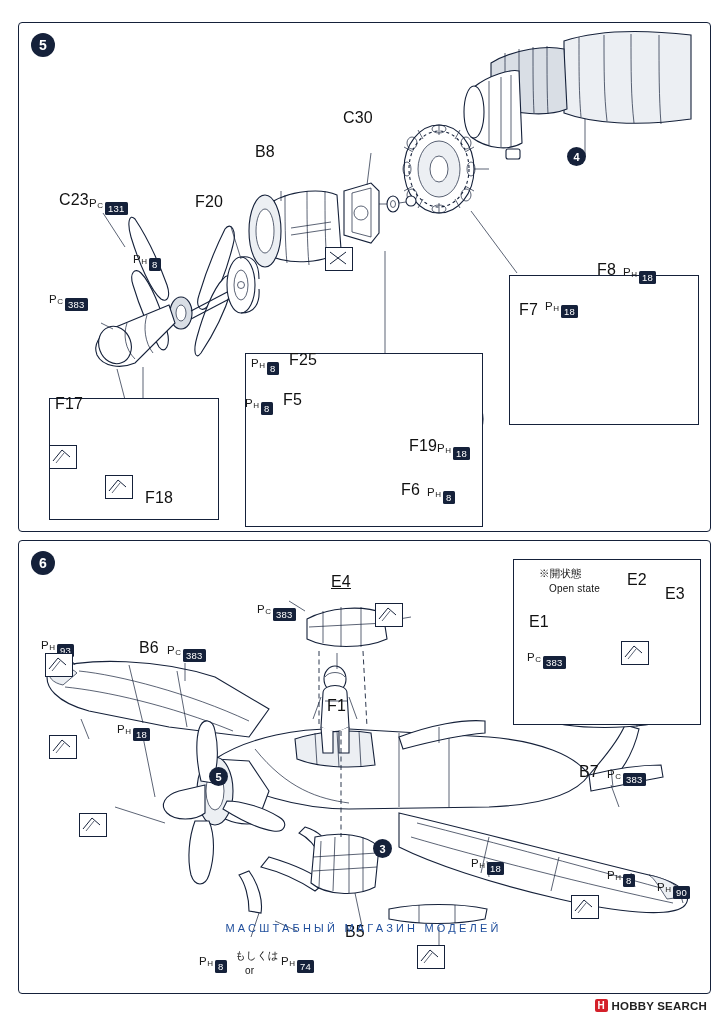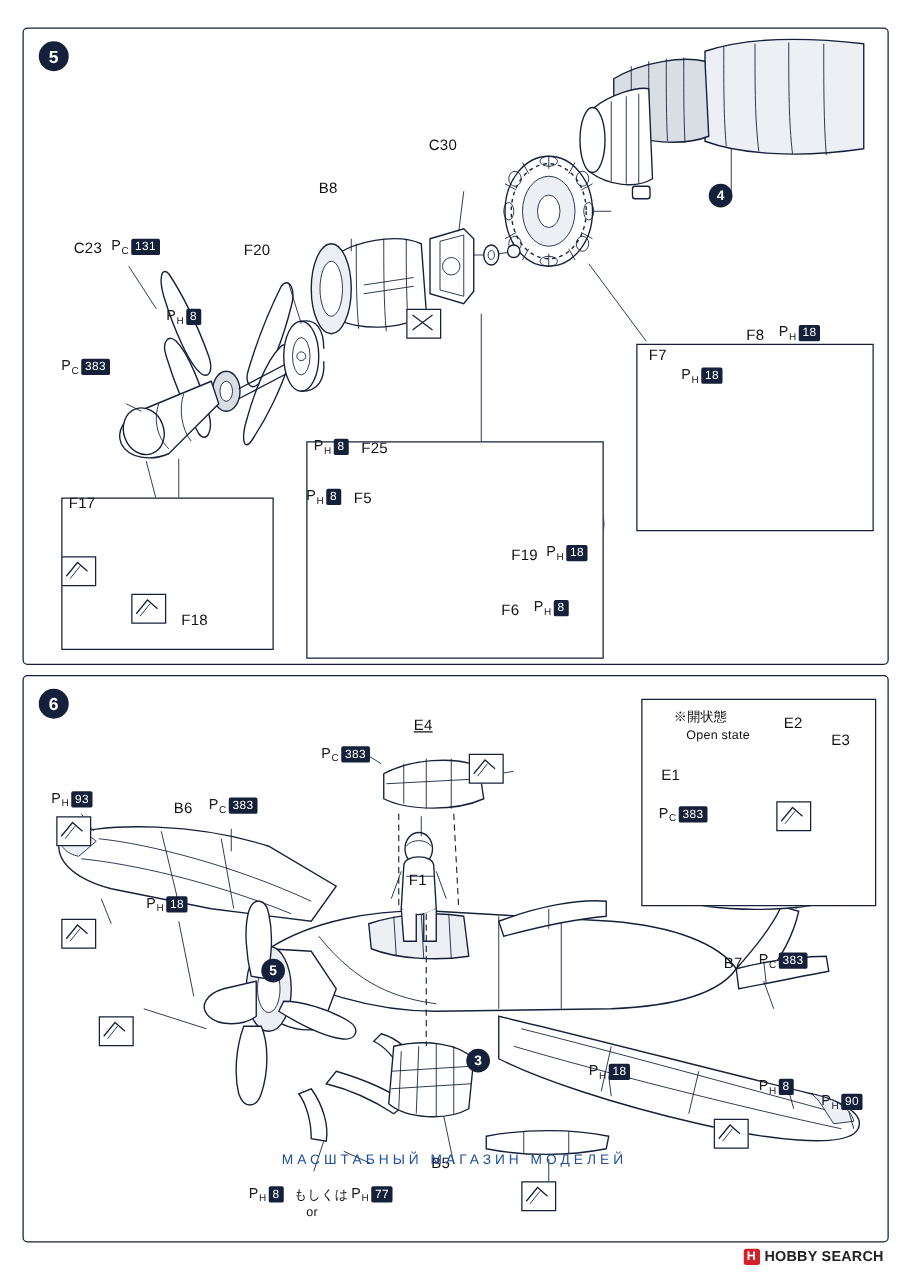--- a/index.html
+++ b/index.html
@@ -61,21 +61,21 @@
   
   .subbox {
     position: absolute;
     border: 1.4px solid #15213a;
     background: #fff;
   }
 
   
   .lbl {
     position: absolute;
-    font-size: 12px;
+    font-size: 16px;
     color: #111;
     white-space: nowrap;
     letter-spacing: 0.2px;
   }
   .lbl.small { font-size: 10px; }
   .lbl.jp { font-size: 10.5px; }
 
   
   .paint {
     position: absolute;
@@ -87,20 +87,21 @@
   .paint .p { font-size: 11.5px; }
   .paint .sub { font-size: 8px; position: relative; top: 3px; margin-left: 0.5px; }
   .paint .num {
     margin-left: 2px;
     background: #15213a;
     color: #fff;
     font-size: 9.5px;
     padding: 0.5px 3px 1px 3px;
     border-radius: 1.5px;
     letter-spacing: 0.3px;
+    margin-top: 11px;
   }
 
   
   .icon-box {
     position: absolute;
     width: 26px; height: 22px;
     border: 1.2px solid #15213a;
     background: #fff;
   }
   .icon-box svg { display: block; }
@@ -402,21 +403,21 @@
         <span class="sub">H</span>
         <span class="num">18</span>
     </div>
     <div class="lbl" style="left:382px; top:458px;">F6</div>
     <div class="paint" style="left:408px; top:457px;">
       <span class="p">P</span>
         <span class="sub">H</span>
         <span class="num">8</span>
     </div>
 
-    <div class="lbl" style="left:500px; top:254px;">F7</div>
+    <div class="lbl" style="left:500px; top:278px;">F7</div>
     <div class="paint" style="left:526px; top:271px;">
       <span class="p">P</span>
         <span class="sub">H</span>
         <span class="num">18</span>
     </div>
     <div class="lbl" style="left:578px; top:238px;">F8</div>
     <div class="paint" style="left:604px; top:237px;">
       <span class="p">P</span>
         <span class="sub">H</span>
         <span class="num">18</span>
@@ -638,21 +639,21 @@
 
     <div class="paint" style="left:180px; top:408px;">
       <span class="p">P</span>
         <span class="sub">H</span>
         <span class="num">8</span>
     </div>
     <div class="lbl jp" style="left:216px; top:408px;">もしくは</div>
     <div class="paint" style="left:262px; top:408px;">
       <span class="p">P</span>
         <span class="sub">H</span>
-        <span class="num">77</span>
+        <span class="num">74</span>
     </div>
     <div class="lbl small" style="left:226px; top:424px;">or</div>
 
     <div class="circ-num" style="left:190px; top:226px;">5</div>
     <div class="circ-num" style="left:354px; top:298px;">3</div>
 
     <div class="icon-box" style="left:356px; top:62px;">
       <svg width="24" height="20" viewBox="0 0 24 20">
           <path d="M3 15 L12 4 L20 11" stroke="#15213a" stroke-width="1" fill="none"></path>
           <path d="M6 17 L14 7" stroke="#15213a" stroke-width="0.7" fill="none"></path>

